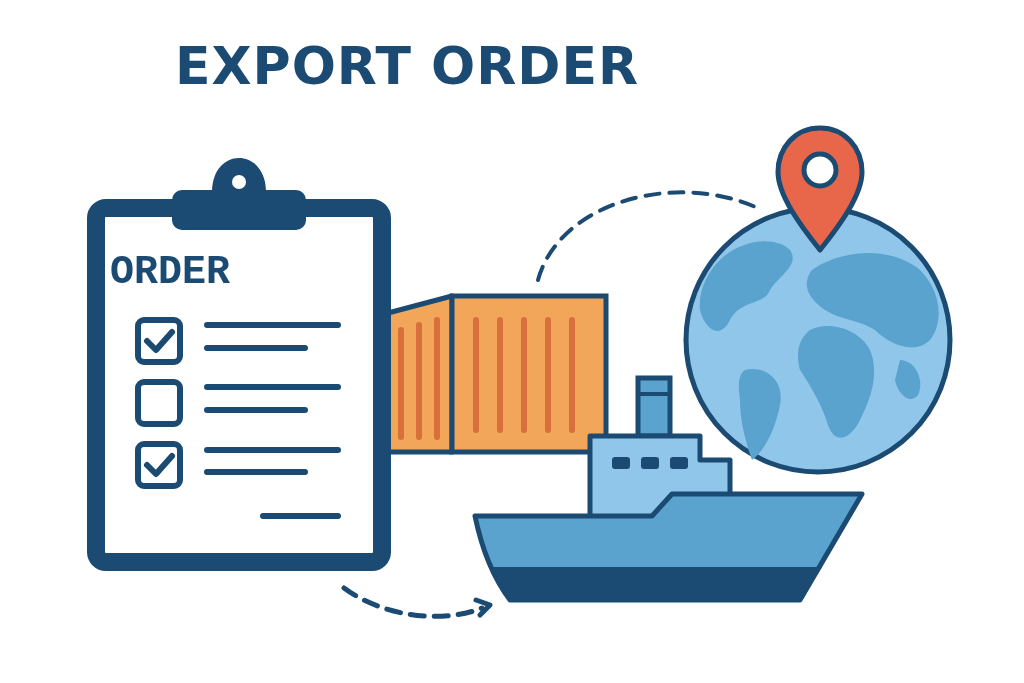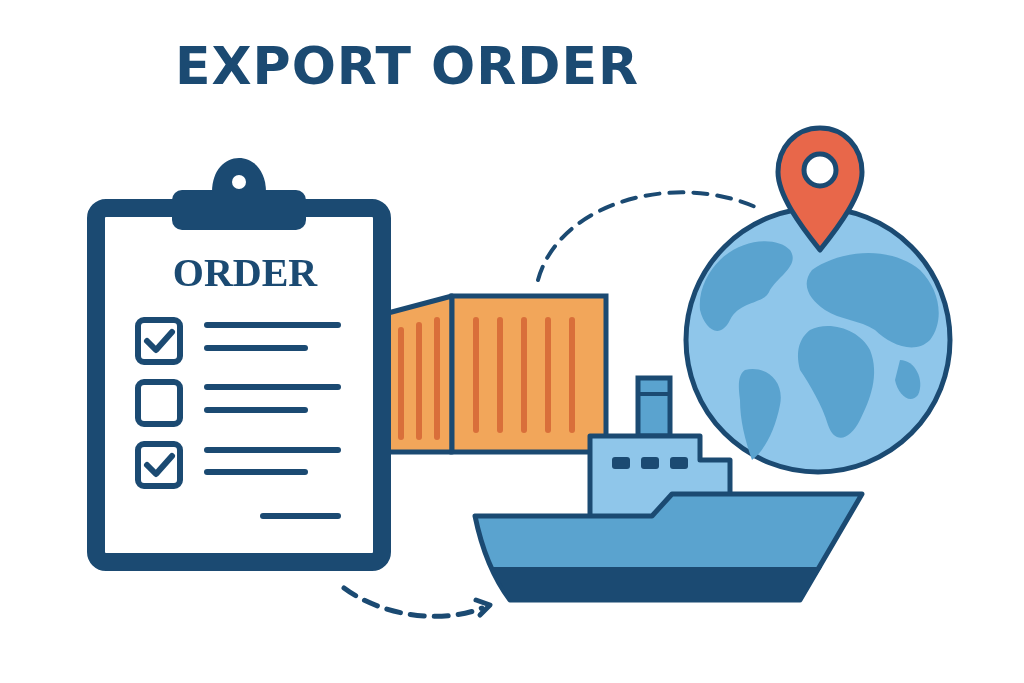--- a/index.html
+++ b/index.html
@@ -5,22 +5,22 @@
   html, body { margin: 0; padding: 0; background: #ffffff; }
   body { width: 1024px; height: 683px; position: relative; overflow: hidden; font-family: "Liberation Sans", sans-serif; }
   .title {
     position: absolute; left: 0; width: 814px; top: 36px;
     text-align: center; color: #1b4a72; font-weight: 700;
     font-family: "DejaVu Sans", sans-serif;
     font-size: 52px; line-height: 60px; letter-spacing: 1px;
   }
   svg.scene { position: absolute; left: 0; top: 0; }
   .order-label {
-    position: absolute; left: 110px; width: 270px; top: 250px; text-align: center;
-    color: #1b4a72; font-weight: 700; font-family: Liberation Serif, serif;
+    position: absolute; left: 110px; width: 270px; top: 250px; 
+    color: #1b4a72; font-weight: 700; font-family: Liberation Mono, monospace;
     font-size: 40px; line-height: 46px;
   }
 </style>
 </head>
 <body>
 
 <div class="title">
   <div>EXPORT ORDER</div>
 </div>
 

